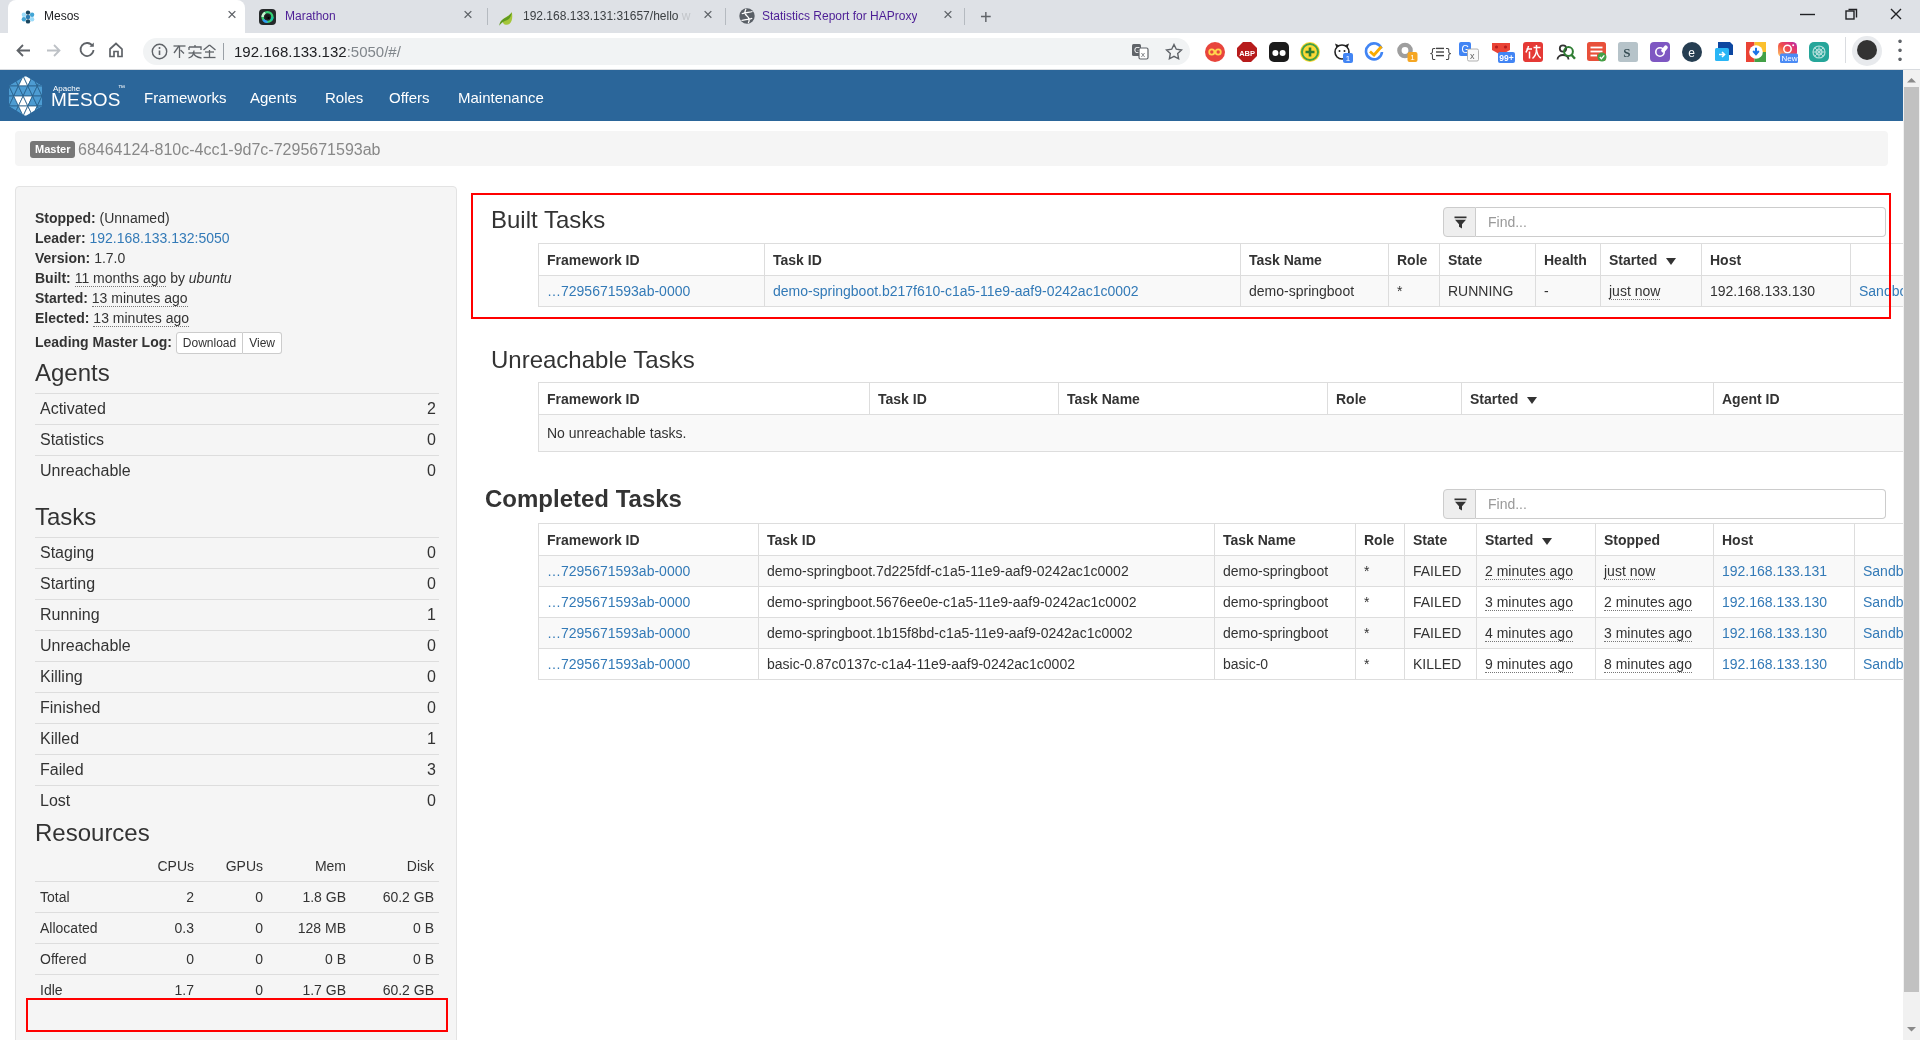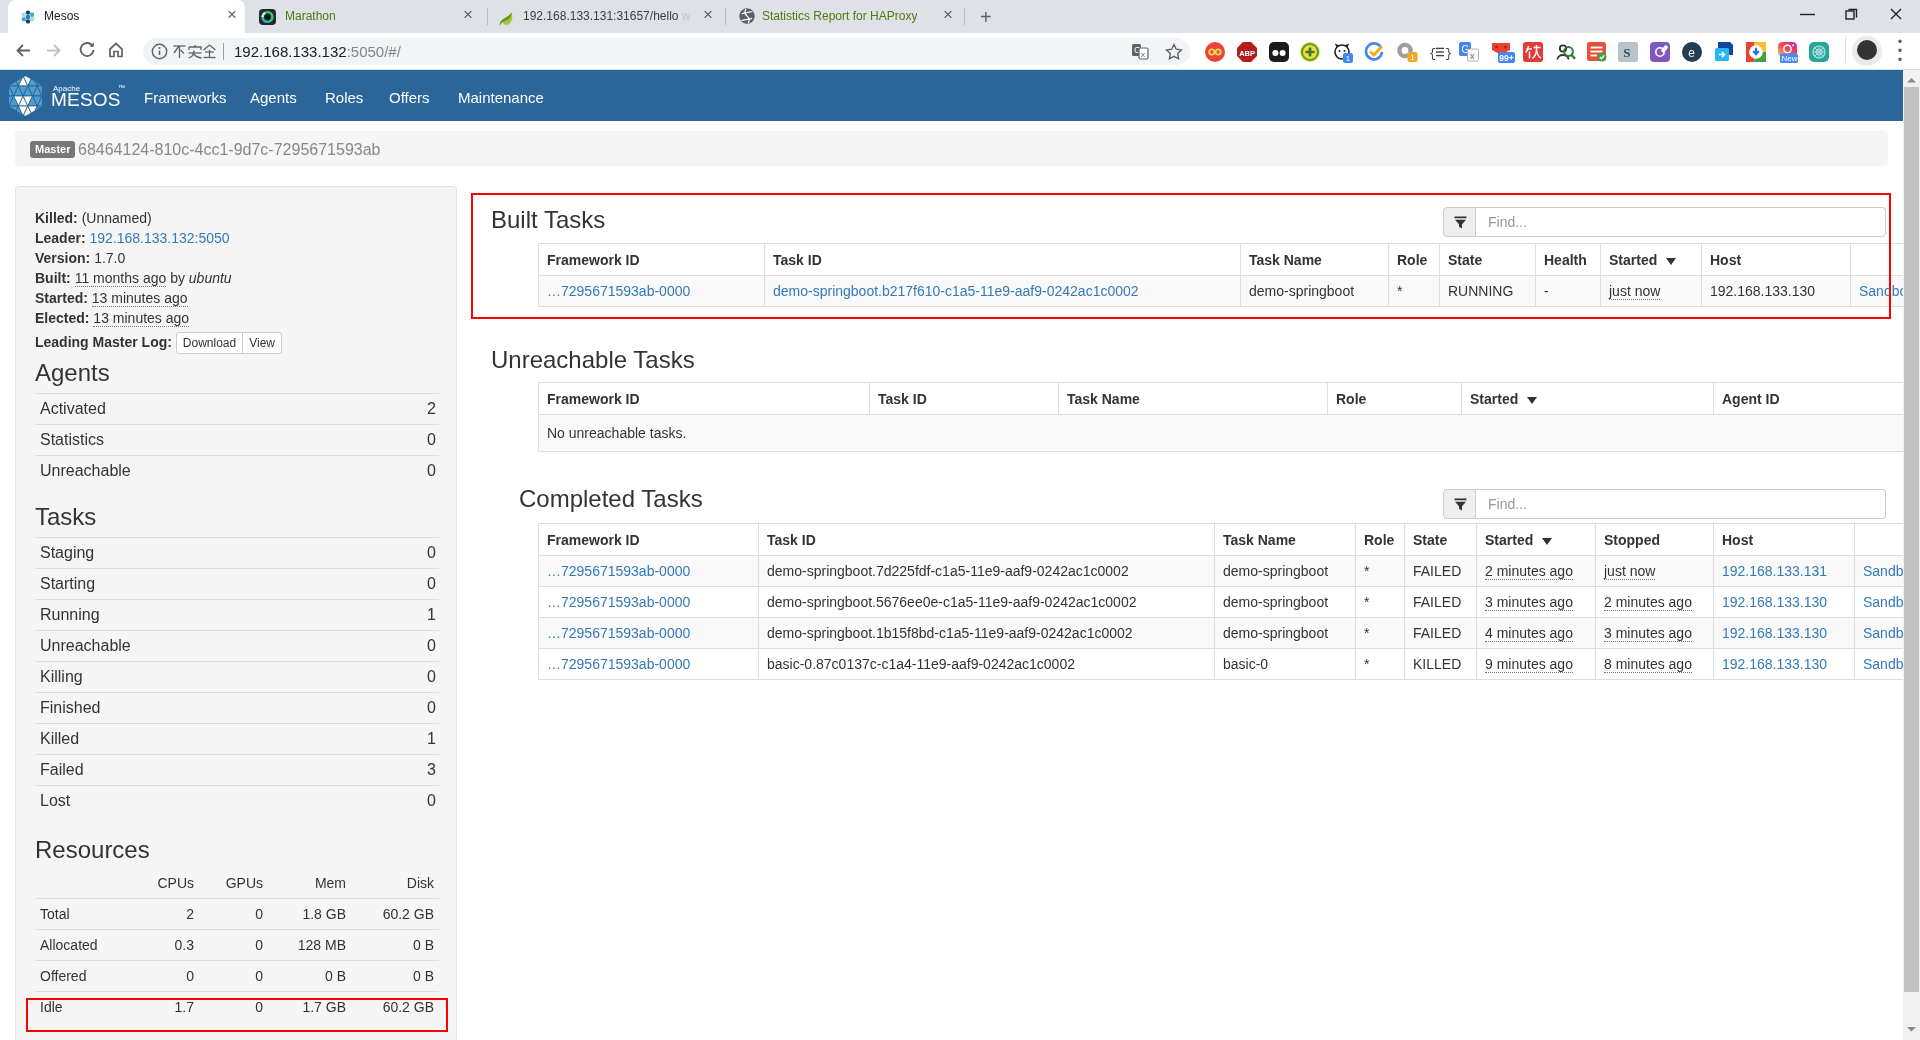--- a/index.html
+++ b/index.html
@@ -1,21 +1,21 @@
 <!DOCTYPE html>
 <html><head>
 <meta charset="utf-8">
 <style>
 * { margin:0; padding:0; box-sizing:border-box; }
 html,body { width:1920px; height:1040px; overflow:hidden; font-family:"Liberation Sans", sans-serif; background:#fff; }
 .abs { position:absolute; }
 
 #tabbar { position:absolute; left:0; top:0; width:1920px; height:33px; background:#dee1e6; }
 .tab-active { position:absolute; left:8px; top:0; width:237px; height:33px; background:#fff; border-radius:8px 8px 0 0; }
-.tabtitle { position:absolute; top:9px; font-size:12px; color:#4d7c0f; white-space:nowrap; overflow:hidden; }
+.tabtitle { position:absolute; top:9px; font-size:12px; color:#4c1d95; white-space:nowrap; overflow:hidden; }
 .tabx { position:absolute; top:7px; width:16px; height:16px; color:#5f6368; font-size:17px; line-height:16px; text-align:center; }
 .tabsep { position:absolute; top:8px; width:1px; height:17px; background:#9aa0a6; opacity:.6; }
 #toolbar { position:absolute; left:0; top:33px; width:1920px; height:37px; background:#fff; border-bottom:1px solid #d8dbdf; }
 .navic { position:absolute; top:0; }
 #urlpill { position:absolute; left:143px; top:5px; width:1047px; height:27px; background:#f1f3f4; border-radius:14px; }
 
 #mnav { position:absolute; left:0; top:70px; width:1903px; height:51px; background:#2b669a; }
 .mnavlink { position:absolute; top:0; height:50px; line-height:55px; color:#fff; font-size:15px; }
 
 #masterbar { position:absolute; left:15px; top:131px; width:1873px; height:35px; background:#f5f5f5; border-radius:4px; }
@@ -353,21 +353,21 @@
   <div class="mnavlink" style="left:389px;">Offers</div>
   <div class="mnavlink" style="left:458px;">Maintenance</div>
 </div>
 
 <div id="masterbar">
   <div id="masterlbl">Master</div>
   <div id="masterid">68464124-810c-4cc1-9d7c-7295671593ab</div>
 </div>
 
 <div id="well">
-  <div class="ln" style="margin-top:2px;"><b>Killed:</b> (Unnamed)</div>
+  <div class="ln" style="margin-top:2px;"><b>Stopped:</b> (Unnamed)</div>
   <div class="ln"><b>Leader:</b> <a>192.168.133.132:5050</a></div>
   <div class="ln"><b>Version:</b> 1.7.0</div>
   <div class="ln"><b>Built:</b> <span class="dotted">11 months ago</span> by <span class="it">ubuntu</span></div>
   <div class="ln"><b>Started:</b> <span class="dotted">13 minutes ago</span></div>
   <div class="ln"><b>Elected:</b> <span class="dotted">13 minutes ago</span></div>
   <div style="margin-top:4px;height:24px;"><b style="font-size:14px;">Leading Master Log:</b>
     <span><span class="btn btnl">Download</span><span class="btn btnr">View</span></span>
   </div>
   <h2 class="side" style="margin-top:3px;">Agents</h2>
   <table class="side" style="margin-top:6px;">
@@ -420,21 +420,21 @@
     <tr>
           <td>Failed</td>
           <td class="num">3</td>
         </tr>
     <tr>
           <td>Lost</td>
           <td class="num">0</td>
         </tr>
   </tbody>
     </table>
-  <h2 class="side" style="margin-top:20px;">Resources</h2>
+  <h2 class="side" style="margin-top:3px;">Resources</h2>
   <table class="res" style="margin-top:4px;">
     <colgroup>
         <col style="width:110px">
         <col style="width:54px">
         <col style="width:69px">
         <col style="width:83px">
         <col style="width:88px">
     </colgroup>
       <tbody>
         <tr>
@@ -539,21 +539,21 @@
         <th>Task Name</th>
         <th>Role</th>
         <th>Started <span class="sorttri"></span></th>
         <th>Agent ID</th>
       </tr>
   <tr class="str">
         <td colspan="6" style="padding:8px;">No unreachable tasks.</td>
       </tr>
 </tbody>
   </table>
-<h2 class="main" style="left:519px;top:485px;">Completed Tasks</h2>
+<h2 class="main" style="left:485px;top:485px;font-weight:bold;">Completed Tasks</h2>
 <div class="findgrp" style="left:1443px;top:489px;">
   <div class="findaddon"><svg style="margin:8px 0 0 10px;" width="13" height="13" viewBox="0 0 13 13">
         <rect x="0.5" y="0.5" width="12" height="1.7" fill="#333"></rect>
         <path d="M1 3.8 H12 L8 8.2 V12.6 L5 10.8 V8.2 Z" fill="#333"></path>
       </svg></div>
   <div class="findinput">Find...</div>
 </div>
 <table class="mt" style="left:490px;top:523px;width:1398px;" id="t-completed">
   <colgroup>
       <col style="width:220px">

